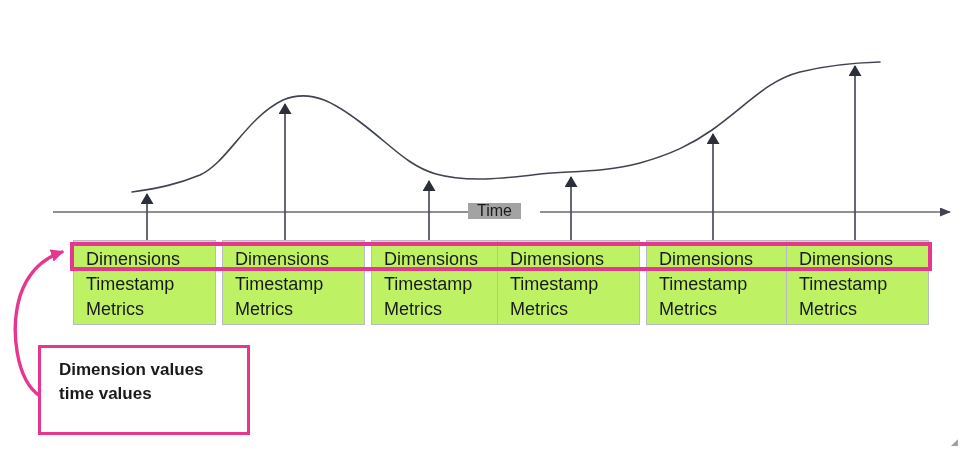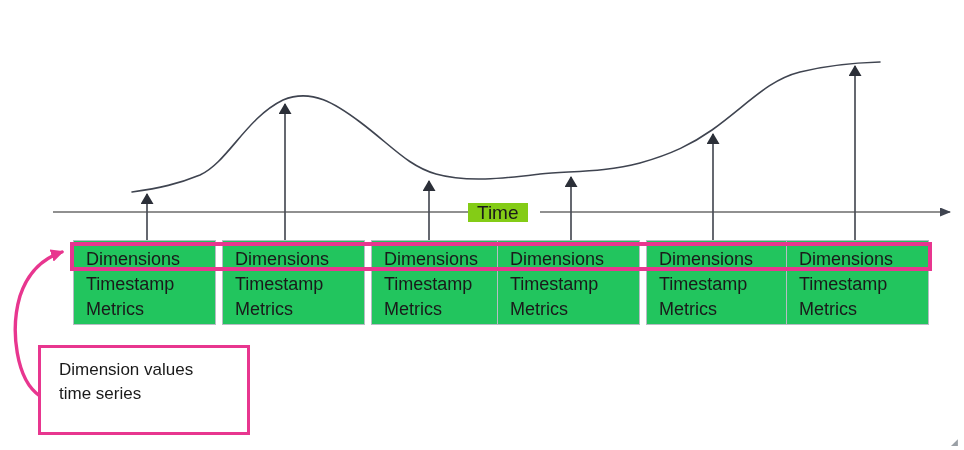--- a/index.html
+++ b/index.html
@@ -20,32 +20,32 @@
   }
   #vector-layer {
     position: absolute;
     left: 0;
     top: 0;
     width: 964px;
     height: 450px;
   }
   .axis-label {
     position: absolute;
-    font-size: 19px;
+    font-size: 16px;
     color: #1a1a1a;
-    background: #84cc16;
+    background: #a3a3a3;
     padding: 0 9px;
     line-height: 1;
     white-space: nowrap;
   }
   .record-box {
     position: absolute;
     box-sizing: border-box;
     border: 1px solid #b7bcc4;
-    background: #22c55e;
+    background: #bef264;
     padding: 6px 0 6px 12px;
   }
   .record-line {
     font-size: 18px;
     line-height: 25px;
     color: #1a1a1a;
     white-space: nowrap;
   }
   .highlight-rect {
     position: absolute;
@@ -53,20 +53,21 @@
     border: 4px solid #E8368F;
     background: transparent;
     pointer-events: none;
   }
   .callout-box {
     position: absolute;
     box-sizing: border-box;
     border: 3px solid #E8368F;
     background: #ffffff;
     padding: 10px 0 10px 18px;
+    font-weight: bold;
   }
   .callout-line {
     font-size: 17px;
     line-height: 24px;
     color: #1a1a1a;
     white-space: nowrap;
   }
   .corner-mark {
     position: absolute;
     right: 6px;
@@ -159,18 +160,18 @@
   <div class="record-box" style="left:786px; top:240px; width:143px; height:85px;">
     <div class="record-line">Dimensions</div>
     <div class="record-line">Timestamp</div>
     <div class="record-line">Metrics</div>
   </div>
 
   <div class="highlight-rect" style="left:70px; top:242px; width:862px; height:29px;"></div>
 
   <div class="callout-box" style="left:38px; top:345px; width:212px; height:90px;">
     <div class="callout-line">Dimension values</div>
-    <div class="callout-line">time series</div>
+    <div class="callout-line">time values</div>
   </div>
 
   <div class="corner-mark">◢</div>
 
 </div>
 
 </body></html>

